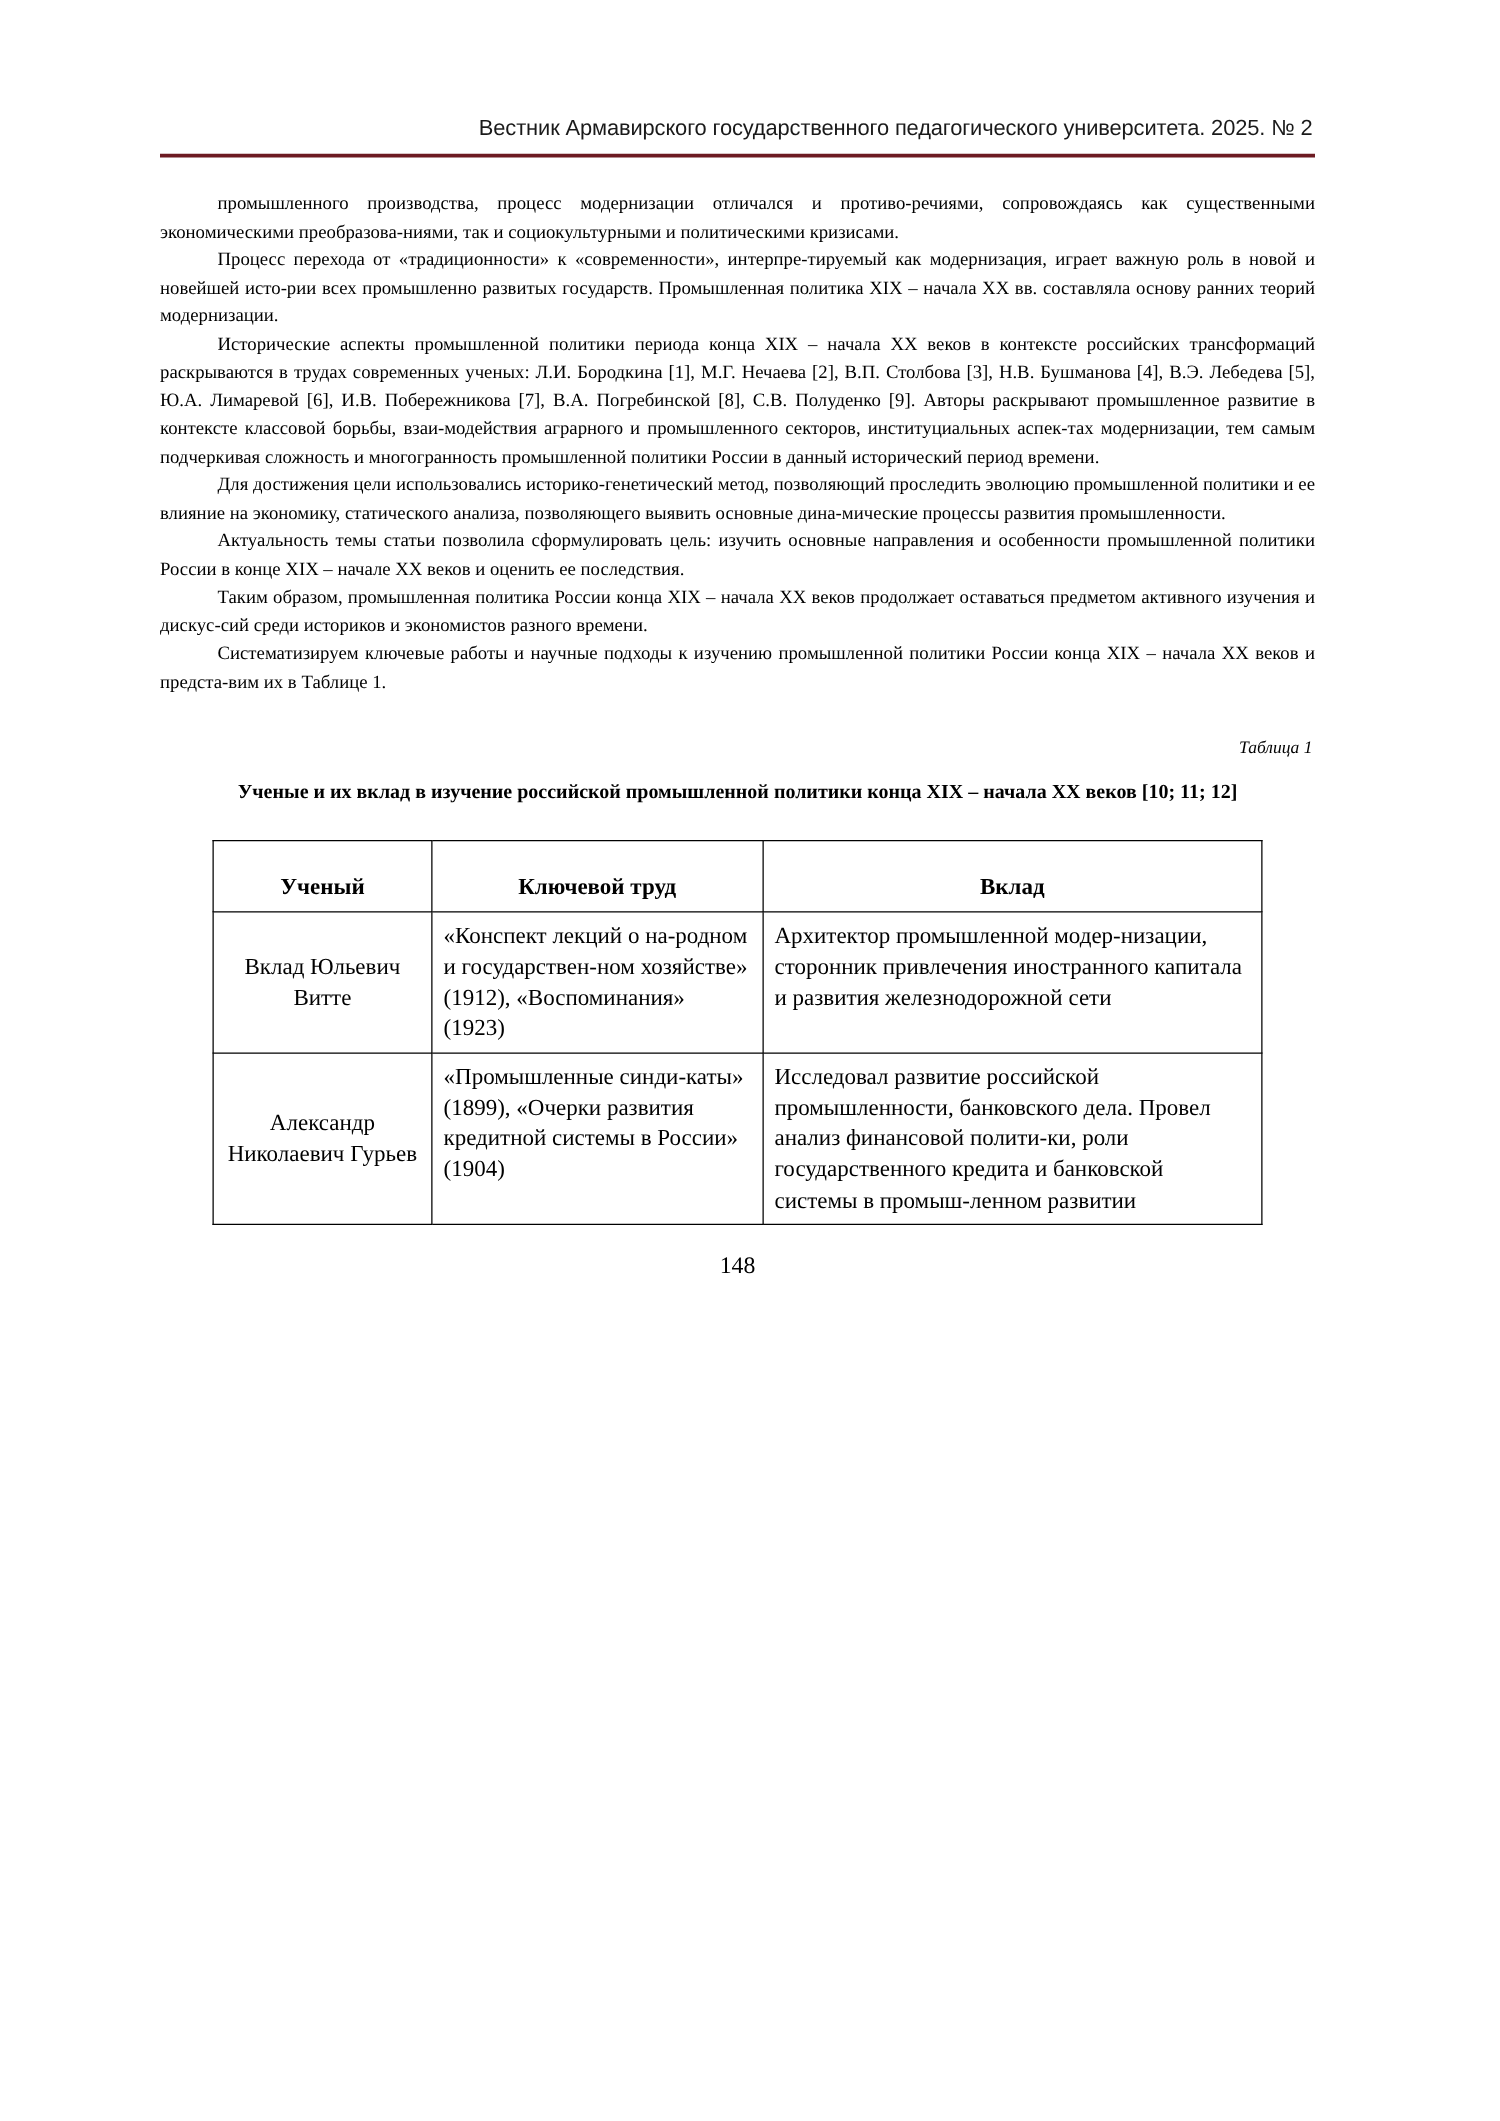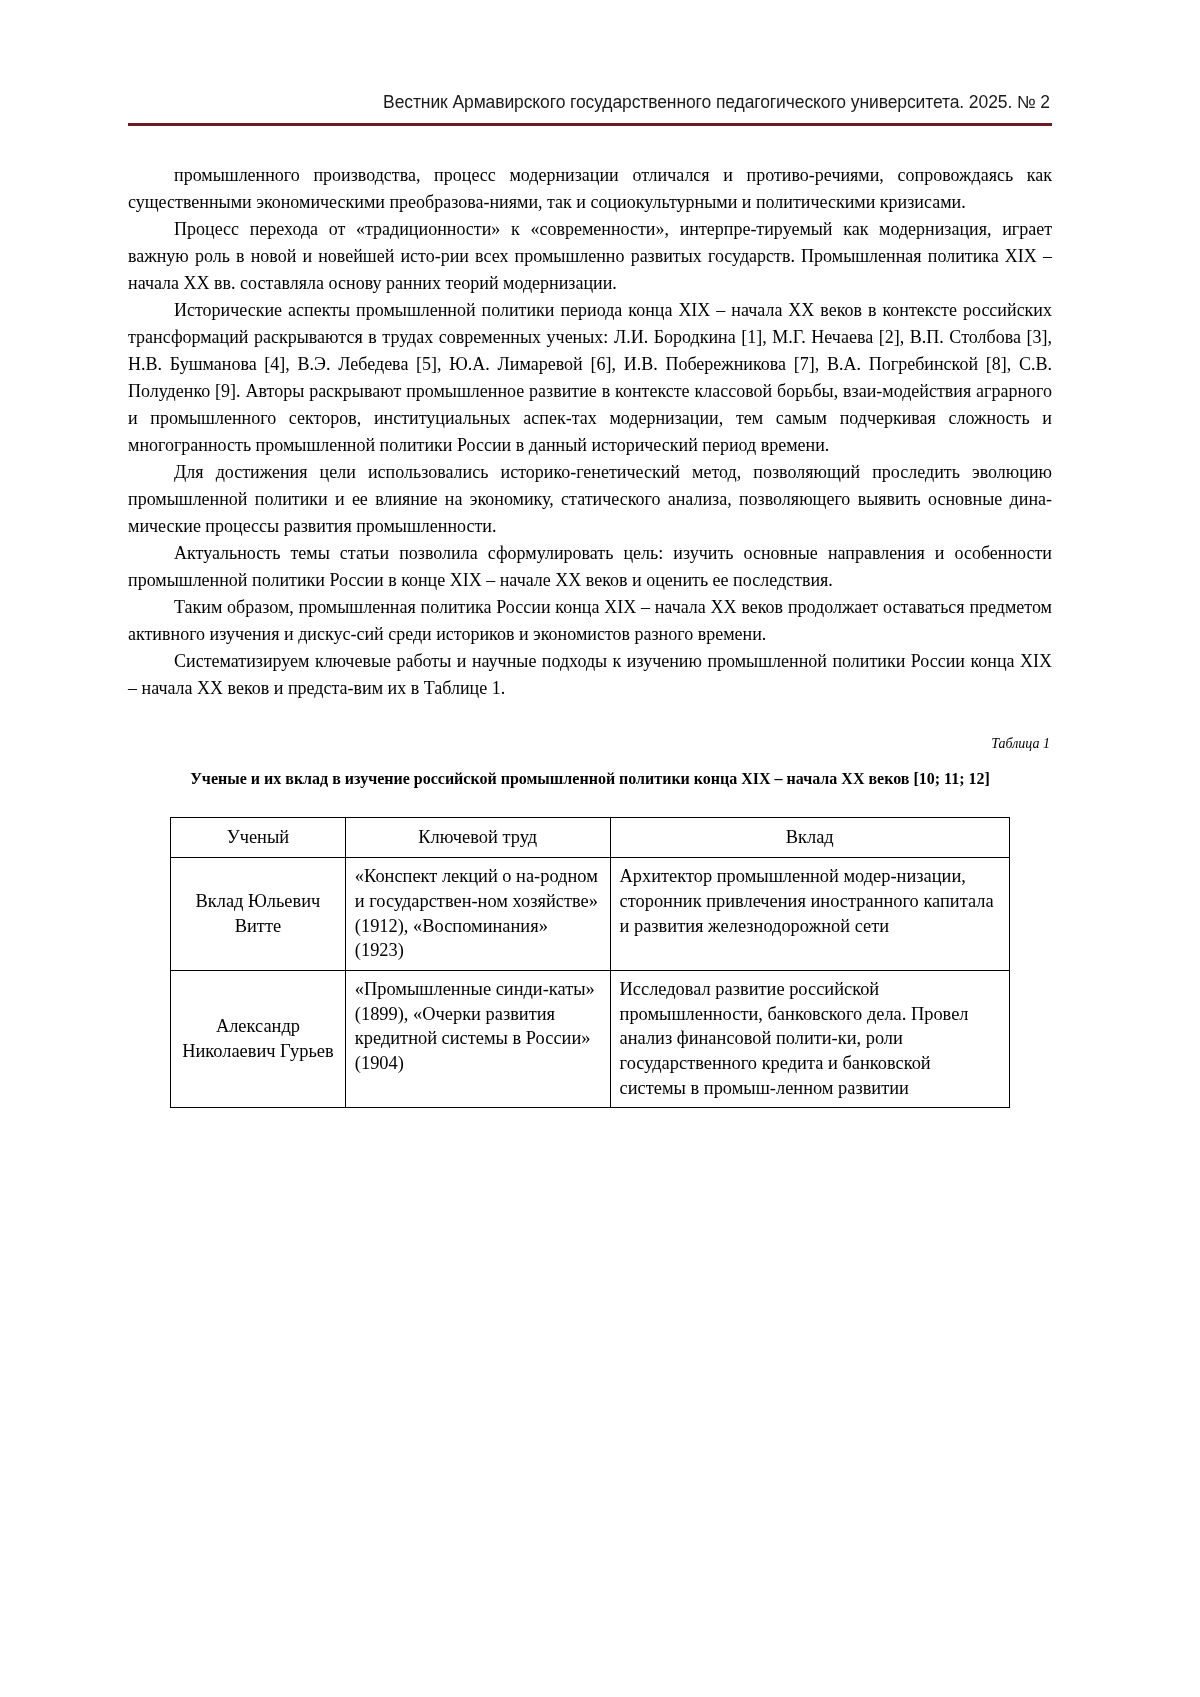--- a/index.html
+++ b/index.html
@@ -30,22 +30,22 @@
     letter-spacing: -0.1px;
     color: #1a1a1a;
     padding-right: 2px;
   }
   .head-rule {
     margin-top: 10px;
     border-top: 3px solid #6d1b22;
     width: 100%;
   }
   .body-text {
-    margin-top: 36px;
-    font-size: 18px;
+    margin-top: 26px;
+    font-size: 15px;
     line-height: 1.5;
     text-align: justify;
     text-justify: inter-word;
     hyphens: manual;
   }
   .body-text p {
     margin: 0;
     text-indent: 46px;
   }
   .table-label {
@@ -71,22 +71,22 @@
     line-height: 1.34;
   }
   table.contrib th,
   table.contrib td {
     border: 1.4px solid #000;
     padding: 6px 9px 7px 9px;
     vertical-align: top;
   }
   table.contrib th {
     text-align: center;
-    font-weight: normal;
-    padding: 7px 6px 8px 6px;
+    font-weight: bold;
+    padding: 24px 6px 8px 6px;
   }
   table.contrib td.name {
     text-align: center;
     vertical-align: middle;
   }
   table.contrib col.c1 { width: 175px; }
   table.contrib col.c2 { width: 265px; }
   table.contrib col.c3 { width: 400px; }
   .page-number {
     margin-top: 22px;
@@ -135,14 +135,15 @@
         <td>Архитектор промышленной модер-низации, сторонник привлечения иностранного капитала и развития железнодорожной сети</td>
       </tr>
       <tr>
         <td class="name">Александр Николаевич Гурьев</td>
         <td>«Промышленные синди-каты» (1899), «Очерки развития кредитной системы в России» (1904)</td>
         <td>Исследовал развитие российской промышленности, банковского дела. Провел анализ финансовой полити-ки, роли государственного кредита и банковской системы в промыш-ленном развитии</td>
       </tr>
     </tbody>
   </table>
 
+  <div class="page-number">148</div>
 
 </div>
 
 </body></html>

